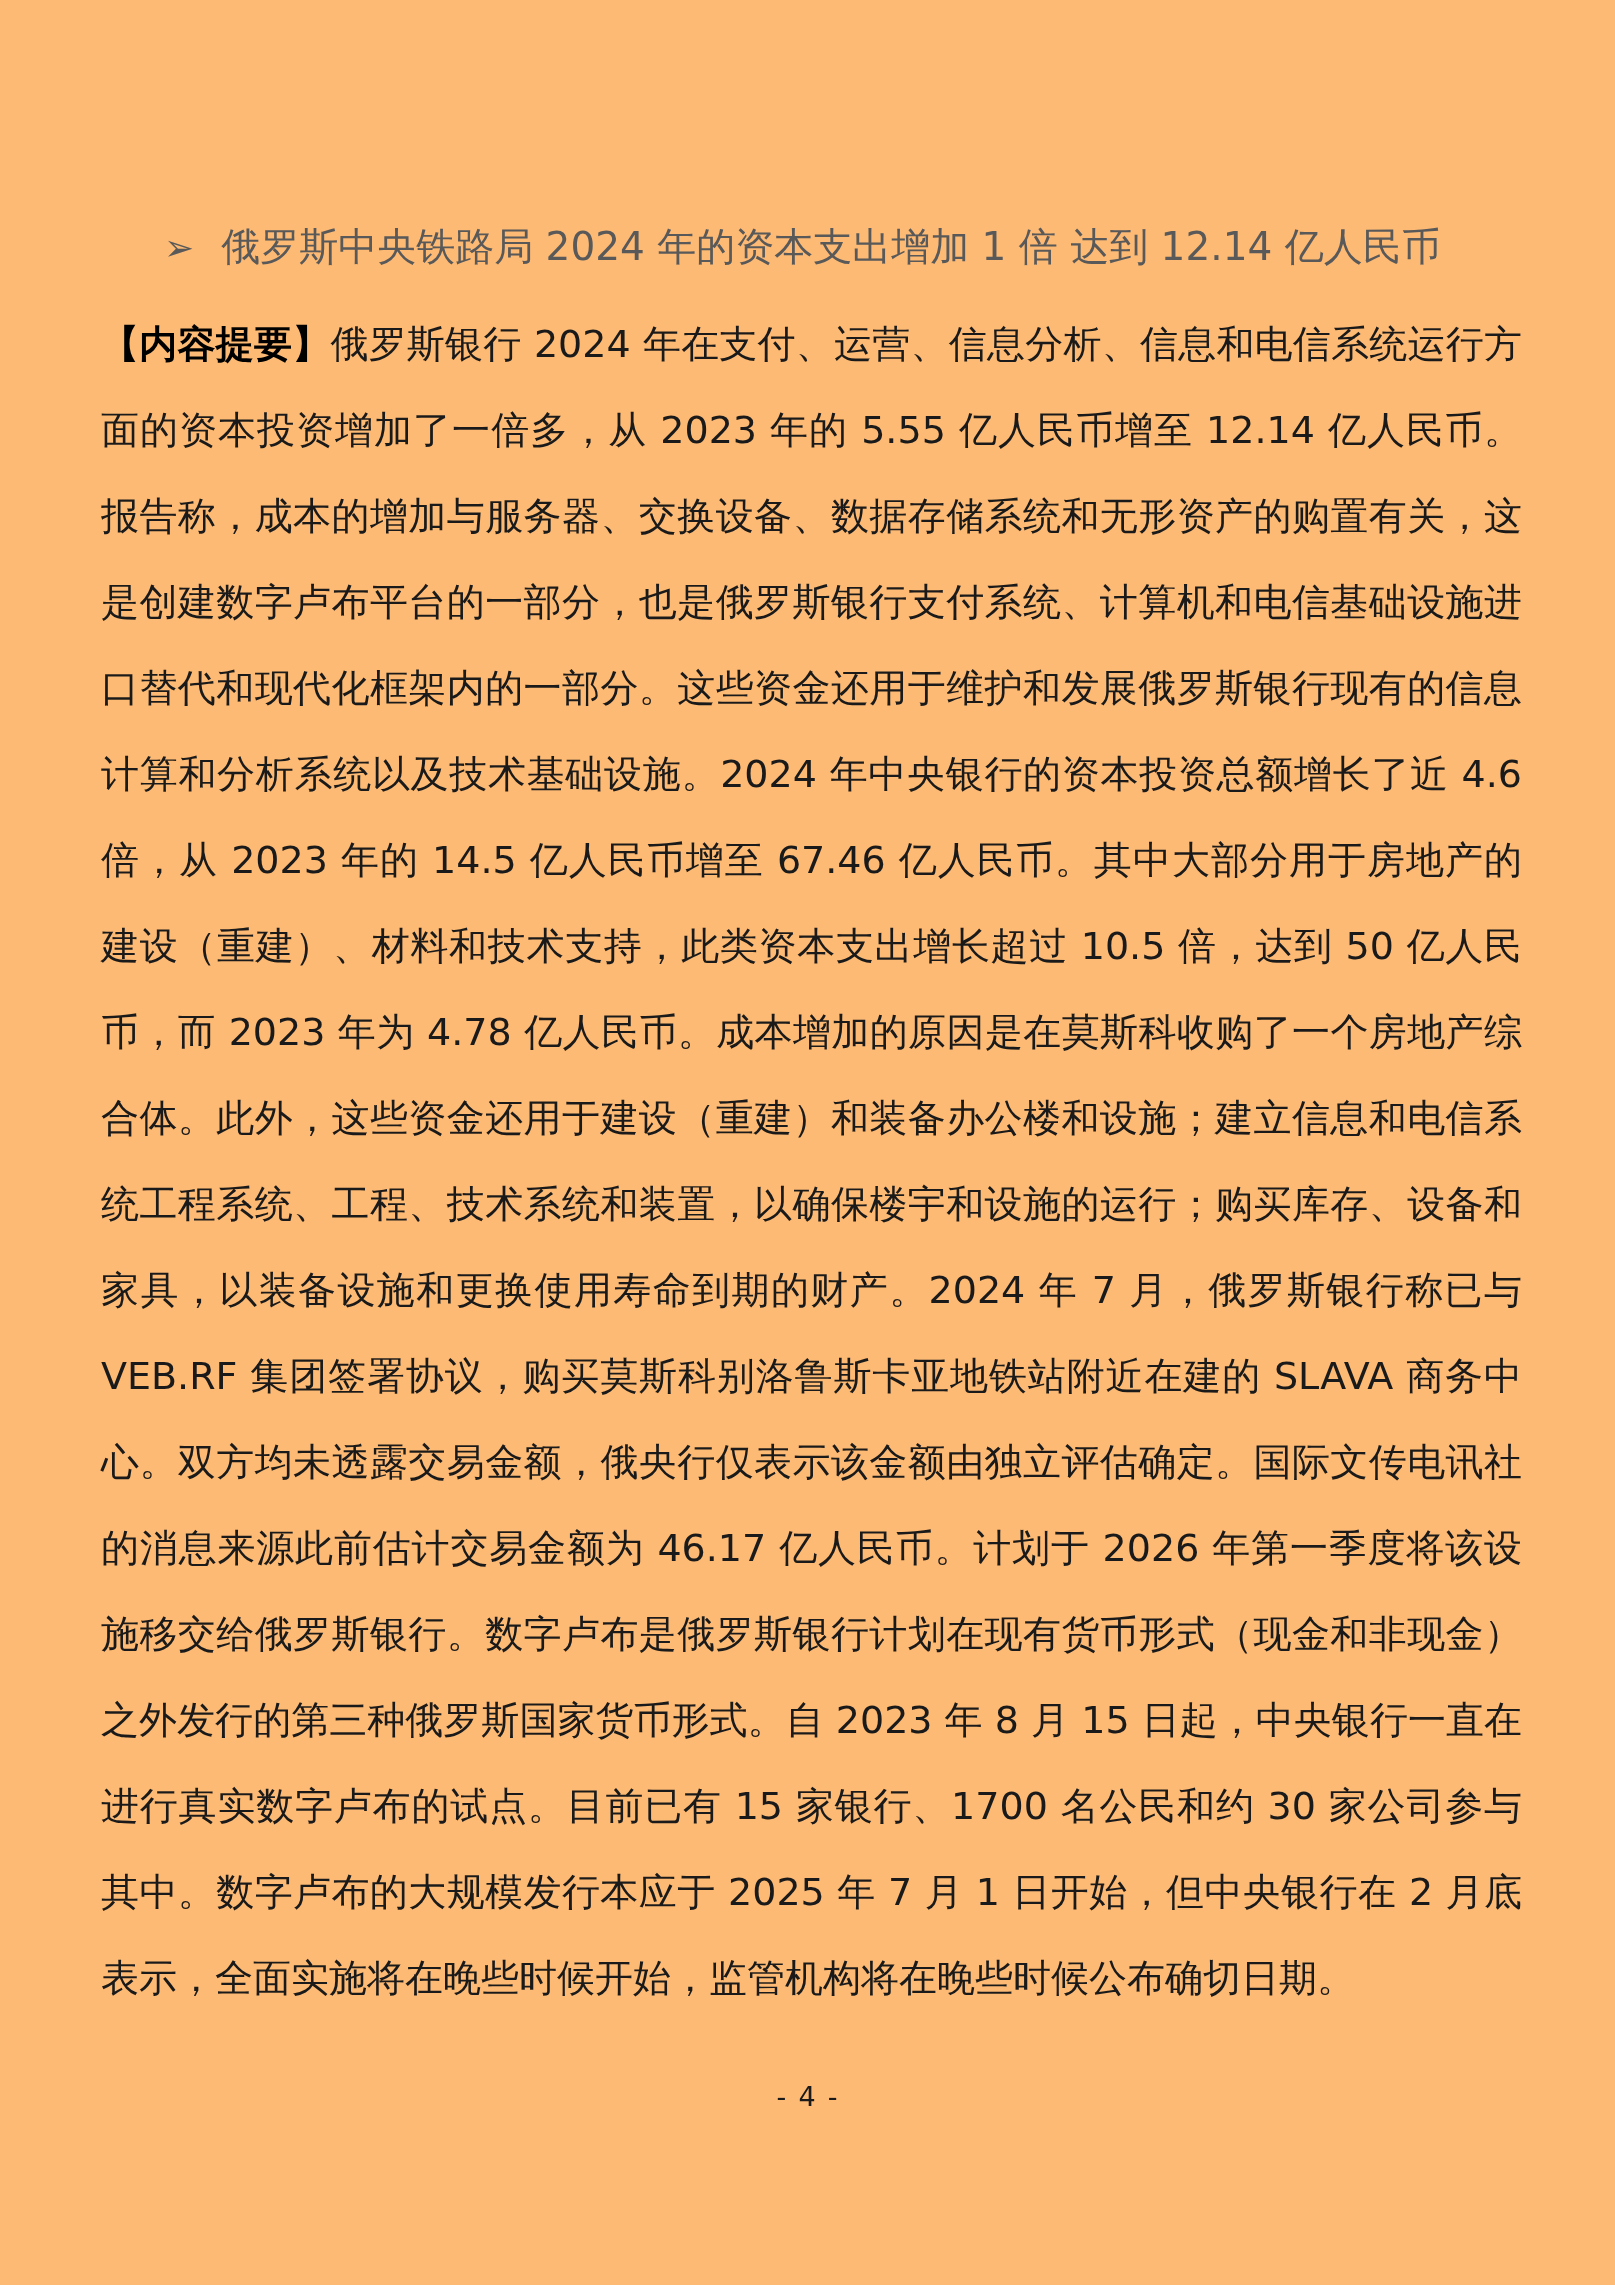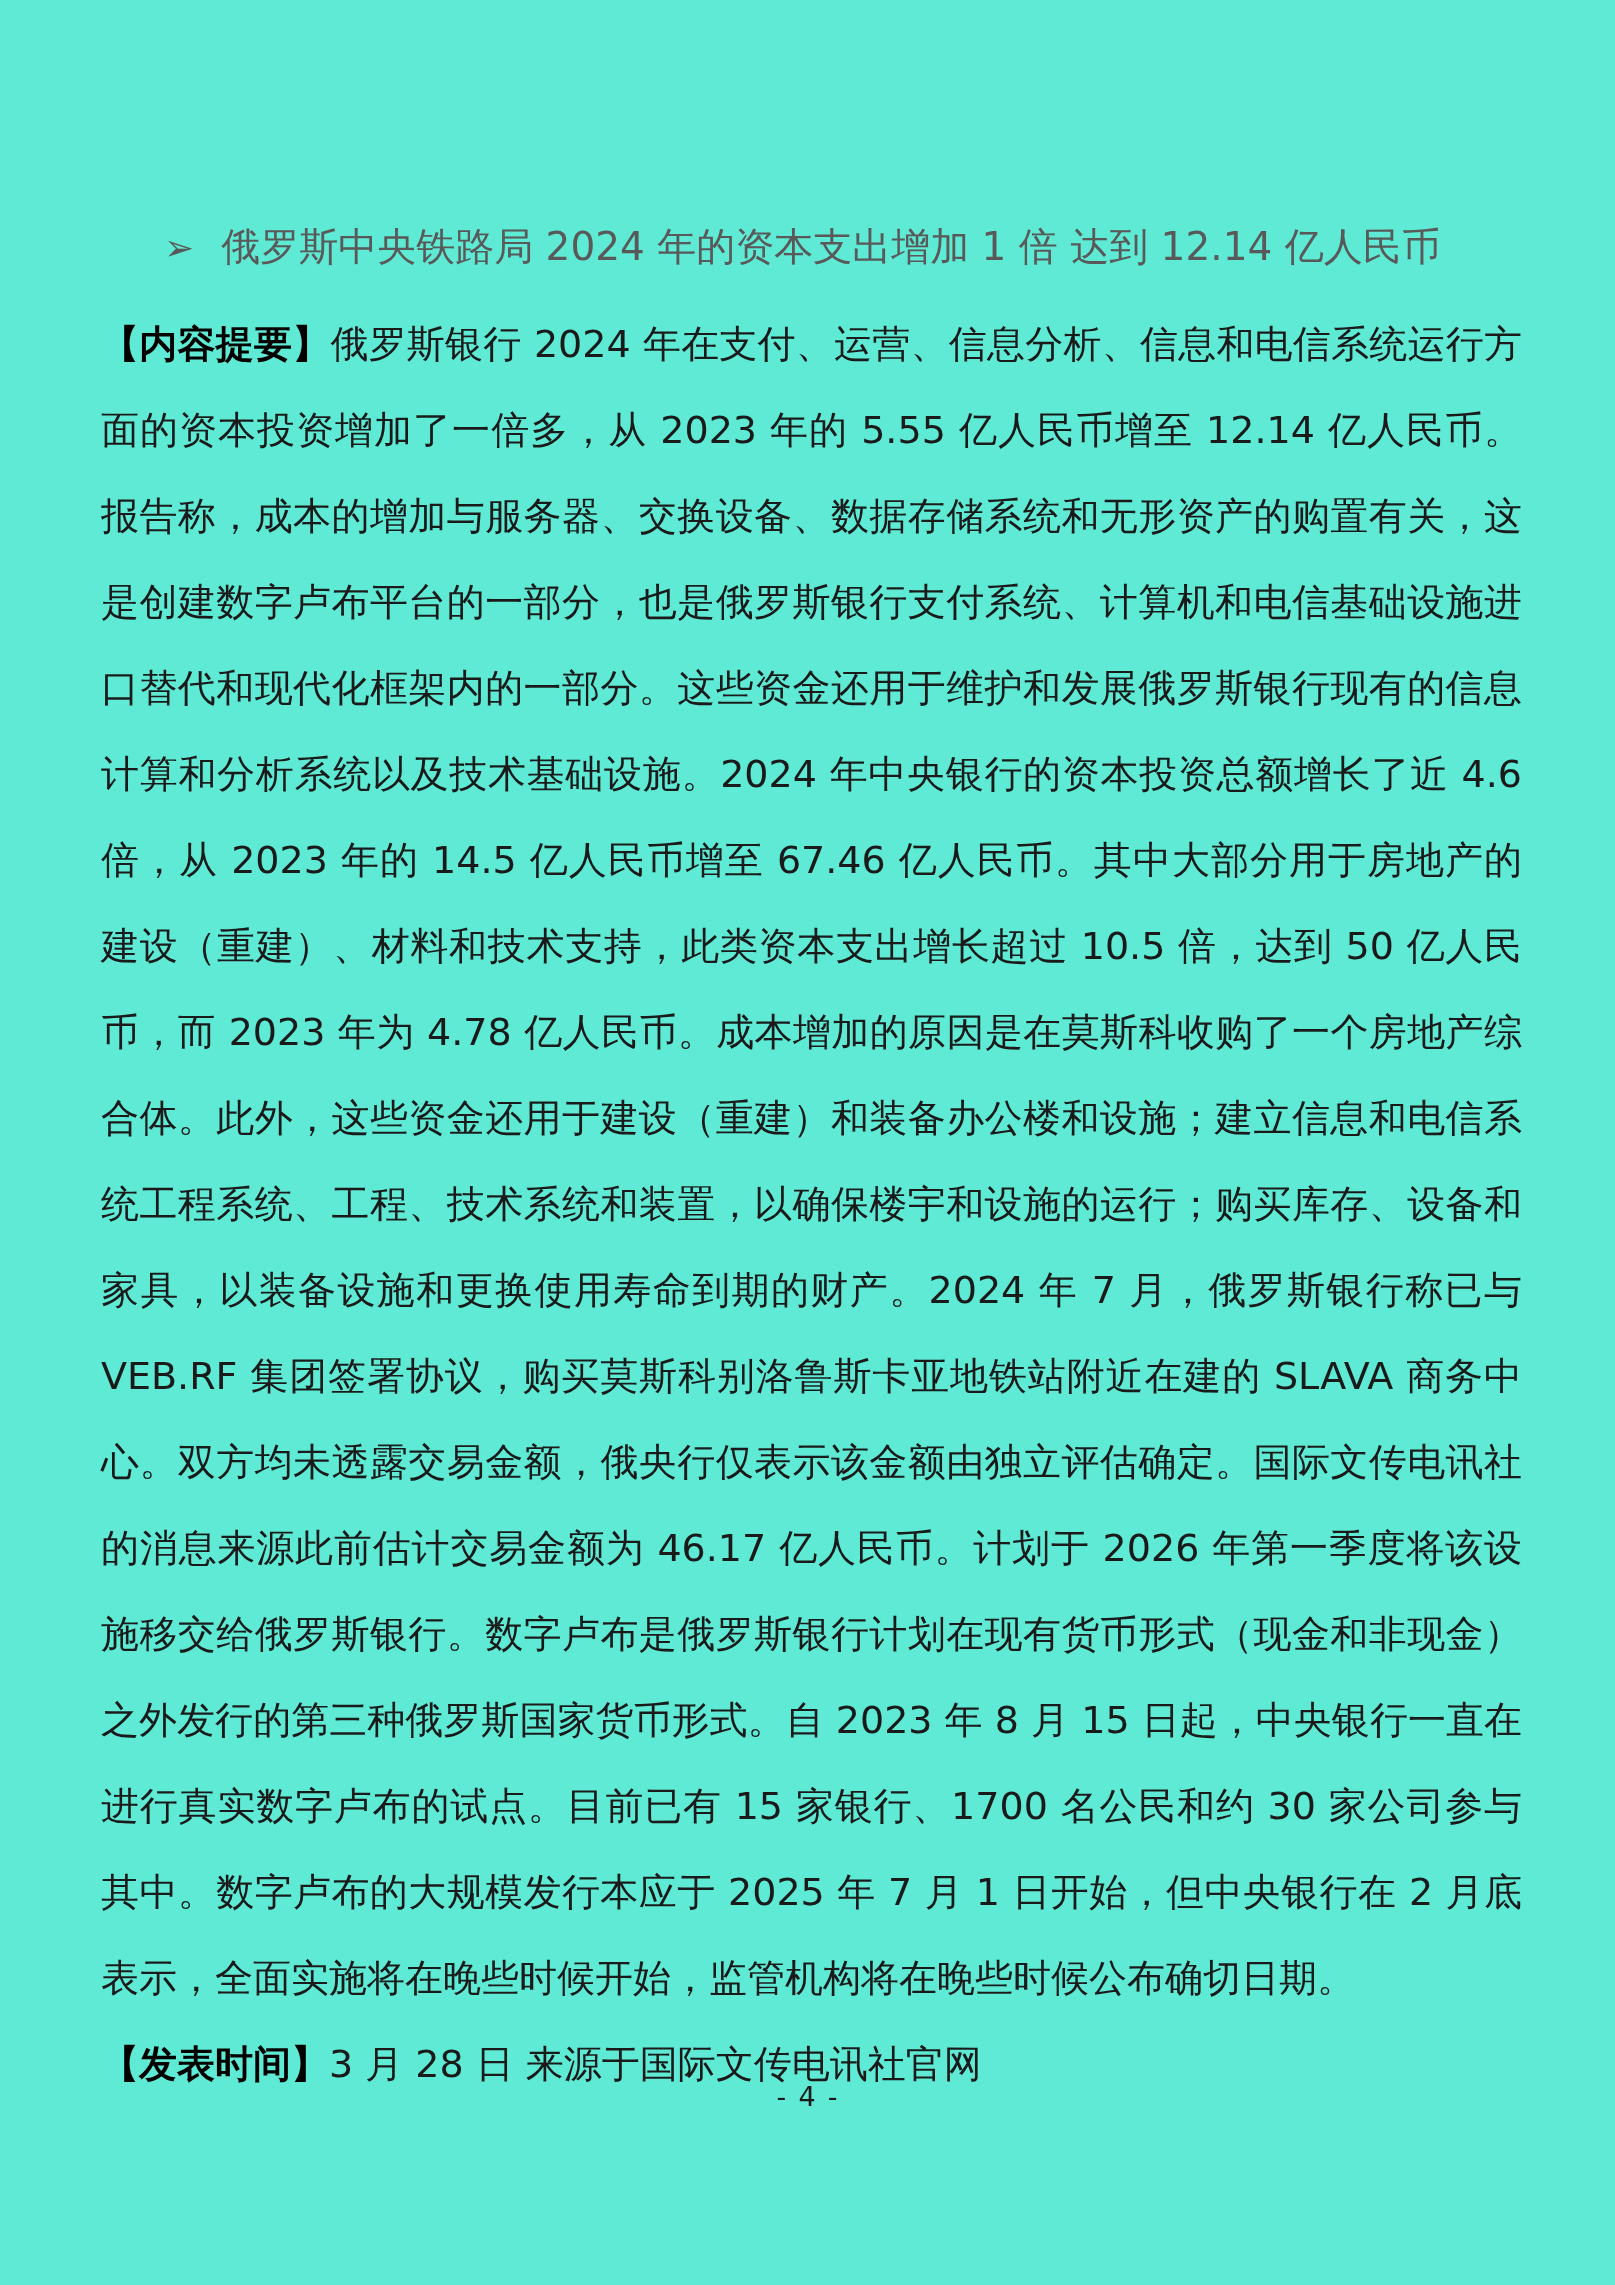--- a/index.html
+++ b/index.html
@@ -1,21 +1,21 @@
 <!DOCTYPE html>
 <html style="font-size:14.5px"><head>
 <meta charset="utf-8">
 <style>
   * { margin: 0; padding: 0; box-sizing: border-box; }
   html, body { background: #ffffff; }
   .page {
     position: relative;
     width: 1616px;
     height: 2285px;
-    background: #5eead4;
+    background: #fdba74;
     font-family: "DejaVu Sans", "Liberation Sans", sans-serif;
     overflow: hidden;
   }
   .content {
     padding: 0 94px 0 101px;
   }
   .heading {
     margin-top: 219px;
     padding-left: 63px;
     font-size: 39px;
@@ -62,19 +62,18 @@
 </head>
 <body>
 
 <div class="page">
   <div class="content">
 
     <p class="heading"><span class="bullet">➢</span><span>俄罗斯中央铁路局 2024 年的资本支出增加 1 倍  达到 12.14 亿人民币</span></p>
 
     <p class="body-paragraph"><span class="label-bold">【内容提要】</span><span>俄罗斯银行 2024 年在支付、运营、信息分析、信息和电信系统运行方面的资本投资增加了一倍多，从 2023 年的 5.55 亿人民币增至 12.14 亿人民币。报告称，成本的增加与服务器、交换设备、数据存储系统和无形资产的购置有关，这是创建数字卢布平台的一部分，也是俄罗斯银行支付系统、计算机和电信基础设施进口替代和现代化框架内的一部分。这些资金还用于维护和发展俄罗斯银行现有的信息计算和分析系统以及技术基础设施。2024 年中央银行的资本投资总额增长了近 4.6 倍，从 2023 年的 14.5 亿人民币增至 67.46 亿人民币。其中大部分用于房地产的建设（重建）、材料和技术支持，此类资本支出增长超过 10.5 倍，达到 50 亿人民币，而 2023 年为 4.78 亿人民币。成本增加的原因是在莫斯科收购了一个房地产综合体。此外，这些资金还用于建设（重建）和装备办公楼和设施；建立信息和电信系统工程系统、工程、技术系统和装置，以确保楼宇和设施的运行；购买库存、设备和家具，以装备设施和更换使用寿命到期的财产。2024 年 7 月，俄罗斯银行称已与 VEB.RF 集团签署协议，购买莫斯科别洛鲁斯卡亚地铁站附近在建的 SLAVA 商务中心。双方均未透露交易金额，俄央行仅表示该金额由独立评估确定。国际文传电讯社的消息来源此前估计交易金额为 46.17 亿人民币。计划于 2026 年第一季度将该设施移交给俄罗斯银行。数字卢布是俄罗斯银行计划在现有货币形式（现金和非现金）之外发行的第三种俄罗斯国家货币形式。自 2023 年 8 月 15 日起，中央银行一直在进行真实数字卢布的试点。目前已有 15 家银行、1700 名公民和约 30 家公司参与其中。数字卢布的大规模发行本应于 2025 年 7 月 1 日开始，但中央银行在 2 月底表示，全面实施将在晚些时候开始，监管机构将在晚些时候公布确切日期。</span></p>
 
-    <p class="pubtime-paragraph"><span class="label-bold">【发表时间】</span><span>3 月 28 日  来源于国际文传电讯社官网</span></p>
 
   </div>
 
   <div class="page-number">- 4 -</div>
 </div>
 
 
 </body></html>

